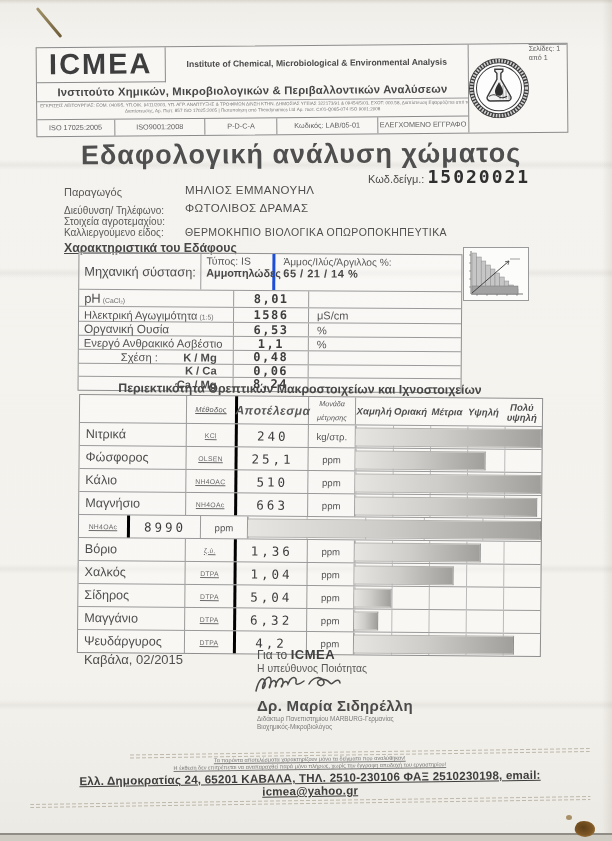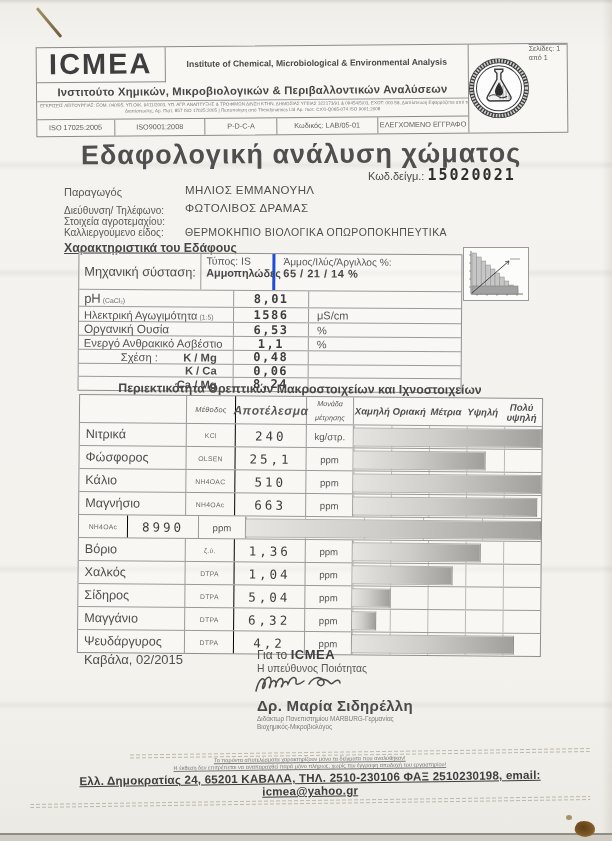--- a/index.html
+++ b/index.html
@@ -44,21 +44,21 @@
   .logo-area{flex:1;display:flex;align-items:center;justify-content:center;}
   .pages-cell{height:16px;border-top:1px solid #8b8b8b;display:flex;align-items:center;justify-content:center;
     font-size:7.2px;color:#5c5c5c;}
 
   
   .doc-title{position:absolute;left:36px;top:139px;width:530px;text-align:center;
     font-size:27px;font-weight:bold;color:#4f4f4f;letter-spacing:1px;transform:rotate(-0.3deg);}
   .lbl{position:absolute;font-size:11px;color:#585858;}
   .val{position:absolute;font-size:11.5px;color:#4f4f4f;letter-spacing:.4px;}
   .code-line{position:absolute;left:368px;top:166px;font-size:11px;color:#4c4c4c;}
-  .code-val{font-size:15px;font-weight:bold;letter-spacing:2px;color:#2f2f2f;font-family:"DejaVu Sans Mono",monospace;}
+  .code-val{font-size:18px;font-weight:bold;letter-spacing:2px;color:#2f2f2f;font-family:"DejaVu Sans Mono",monospace;}
 
   
   .char-head{position:absolute;left:64px;top:241px;font-size:12.3px;font-weight:bold;color:#474747;
     text-decoration:underline;}
   .char-table{position:absolute;left:78px;top:253px;width:382px;border:1.2px solid #8f8f8f;
     background:rgba(255,255,255,.4);transform:rotate(0.4deg);}
   .crow{display:flex;border-bottom:1px solid #9a9a9a;align-items:stretch;}
   .crow:last-child{border-bottom:none;}
   .c-label{width:155px;border-right:1px solid #9a9a9a;padding:1px 4px 0 5px;box-sizing:border-box;
     font-size:11.8px;color:#525252;display:flex;align-items:center;}
@@ -84,22 +84,22 @@
   
   .nutr-head{position:absolute;left:80px;top:382px;width:440px;text-align:center;
     font-size:12.3px;font-weight:bold;color:#474747;transform:rotate(0.3deg);}
   .nutr-table{position:absolute;left:78px;top:396px;width:462px;border:1.2px solid #8f8f8f;
     background:rgba(255,255,255,.4);transform:rotate(0.5deg);}
   .nrow{display:flex;border-bottom:1px solid #9a9a9a;height:22px;}
   .nrow:last-child{border-bottom:none;}
   .nrow-header{height:27px;}
   .n-name{width:107px;border-right:1px solid #9a9a9a;box-sizing:border-box;display:flex;align-items:center;
     padding-left:6px;font-size:12.6px;color:#4f4f4f;}
-  .n-method{width:48px;border-right:1px solid #000000;display:flex;align-items:center;justify-content:center;
-    font-size:6.8px;color:#6b6b6b;letter-spacing:.3px;}
+  .n-method{width:48px;border-right:3px solid #000000;display:flex;align-items:center;justify-content:center;
+    font-size:6.8px;color:#6b6b6b;letter-spacing:.3px;text-decoration:underline;}
   .n-result{width:70px;border-right:1px solid #9a9a9a;display:flex;align-items:center;justify-content:center;
     font-size:12.5px;color:#3d3d3d;letter-spacing:3px;font-family:"DejaVu Sans Mono",monospace;}
   .n-unit{width:46px;border-right:1px solid #9a9a9a;display:flex;align-items:center;justify-content:center;
     font-size:9.6px;color:#555;}
   .n-scale{flex:1;position:relative;
     background-image:linear-gradient(90deg,#b8b8b8 1px,rgba(0,0,0,0) 1px);background-size:20% 100%;}
   .n-bar{position:absolute;left:0;top:1.5px;bottom:1.5px;
     background:linear-gradient(90deg,#e7e5e2 0%,#cfcdca 45%,#a19f9c 100%);
     border-right:1px solid #8e8e8e;border-top:1px solid #b5b3b0;border-bottom:1px solid #b5b3b0;box-sizing:border-box;}
   .h-method,.h-result,.h-unit{font-style:italic;color:#5a5a5a;}

